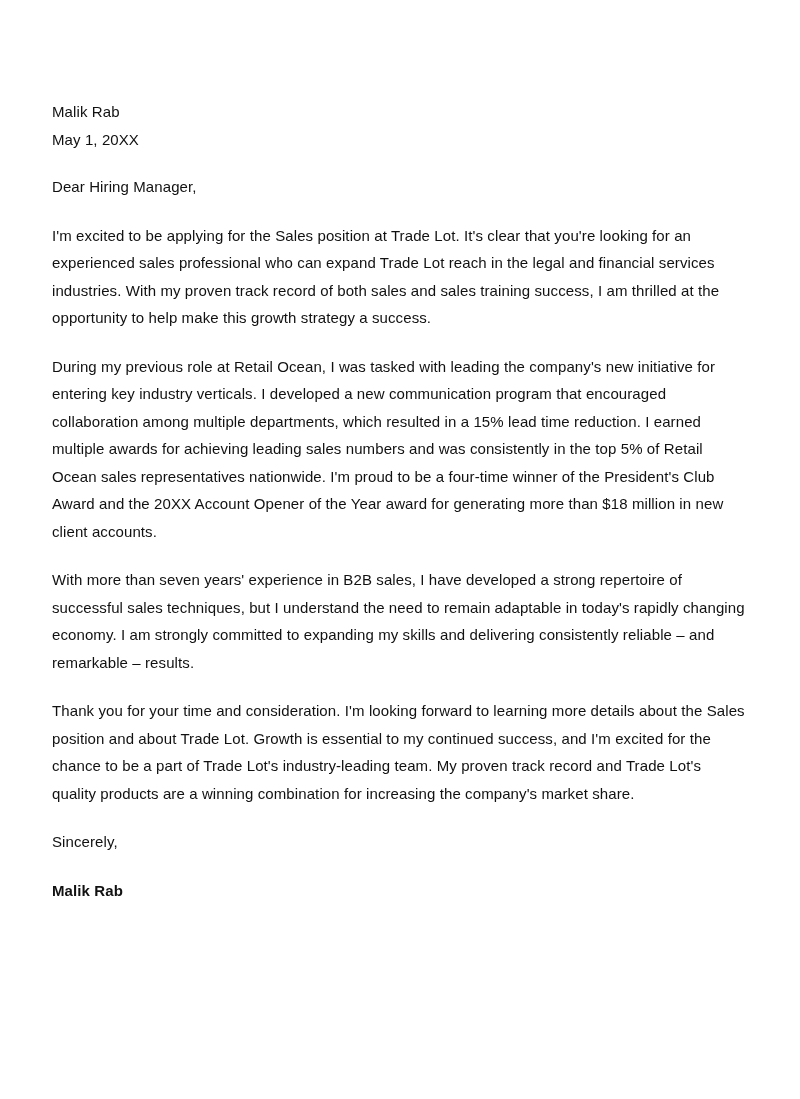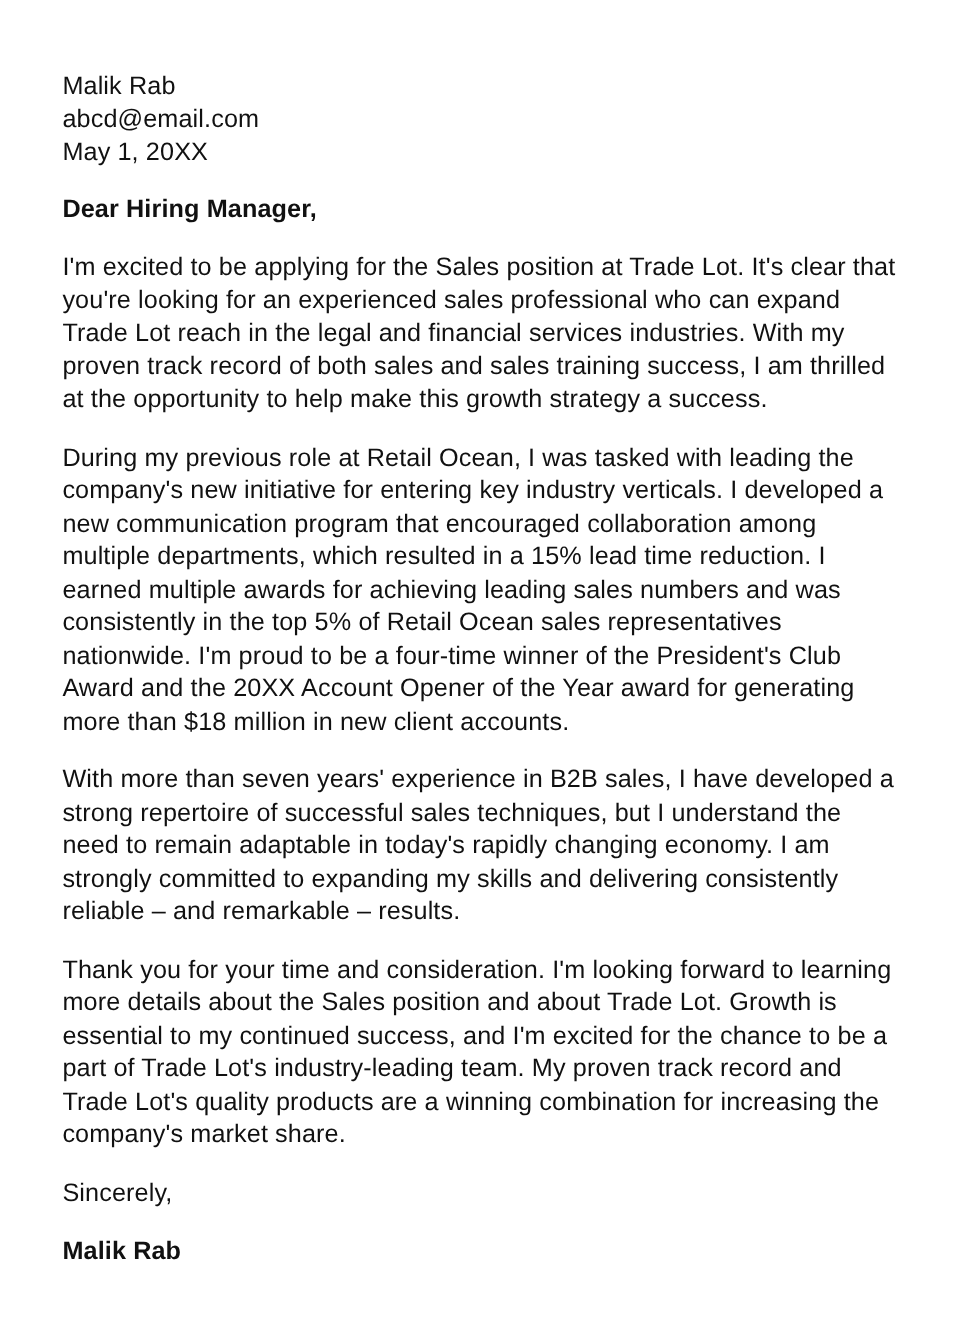--- a/index.html
+++ b/index.html
@@ -16,36 +16,36 @@
   }
 
   .page {
     width: 800px;
     min-height: 1099px;
     background: #ffffff;
     padding: 58px 52px 40px 52px;
   }
 
   .letter {
-    font-size: 21px;
+    font-size: 15px;
     line-height: 27.5px;
     letter-spacing: 0.1px;
+    margin-top: 40px;
   }
 
   .contact-block {
     margin-bottom: 20px;
   }
 
   .contact-block div {
     white-space: nowrap;
   }
 
   .salutation {
     margin-bottom: 21px;
-    font-weight: bold;
   }
 
   .body-paragraph {
     margin-bottom: 21px;
     max-width: 698px;
   }
 
   .closing {
     font-weight: 400;
     margin-bottom: 21px;
@@ -56,21 +56,20 @@
   }
 </style>
 </head>
 <body>
 
 <div class="page">
   <div class="letter">
 
     <div class="contact-block">
       <div>Malik Rab</div>
-      <div>abcd@email.com</div>
       <div>May 1, 20XX</div>
     </div>
 
     <p class="salutation">Dear Hiring Manager,</p>
 
     <p class="body-paragraph">I'm excited to be applying for the Sales position at Trade Lot. It's clear that you're looking for an experienced sales professional who can expand Trade Lot reach in the legal and financial services industries. With my proven track record of both sales and sales training success, I am thrilled at the opportunity to help make this growth strategy a success.</p>
     <p class="body-paragraph">During my previous role at Retail Ocean, I was tasked with leading the company's new initiative for entering key industry verticals. I developed a new communication program that encouraged collaboration among multiple departments, which resulted in a 15% lead time reduction. I earned multiple awards for achieving leading sales numbers and was consistently in the top 5% of Retail Ocean sales representatives nationwide. I'm proud to be a four-time winner of the President's Club Award and the 20XX Account Opener of the Year award for generating more than $18 million in new client accounts.</p>
     <p class="body-paragraph">With more than seven years' experience in B2B sales, I have developed a strong repertoire of successful sales techniques, but I understand the need to remain adaptable in today's rapidly changing economy. I am strongly committed to expanding my skills and delivering consistently reliable – and remarkable – results.</p>
     <p class="body-paragraph">Thank you for your time and consideration. I'm looking forward to learning more details about the Sales position and about Trade Lot. Growth is essential to my continued success, and I'm excited for the chance to be a part of Trade Lot's industry-leading team. My proven track record and Trade Lot's quality products are a winning combination for increasing the company's market share.</p>
 

